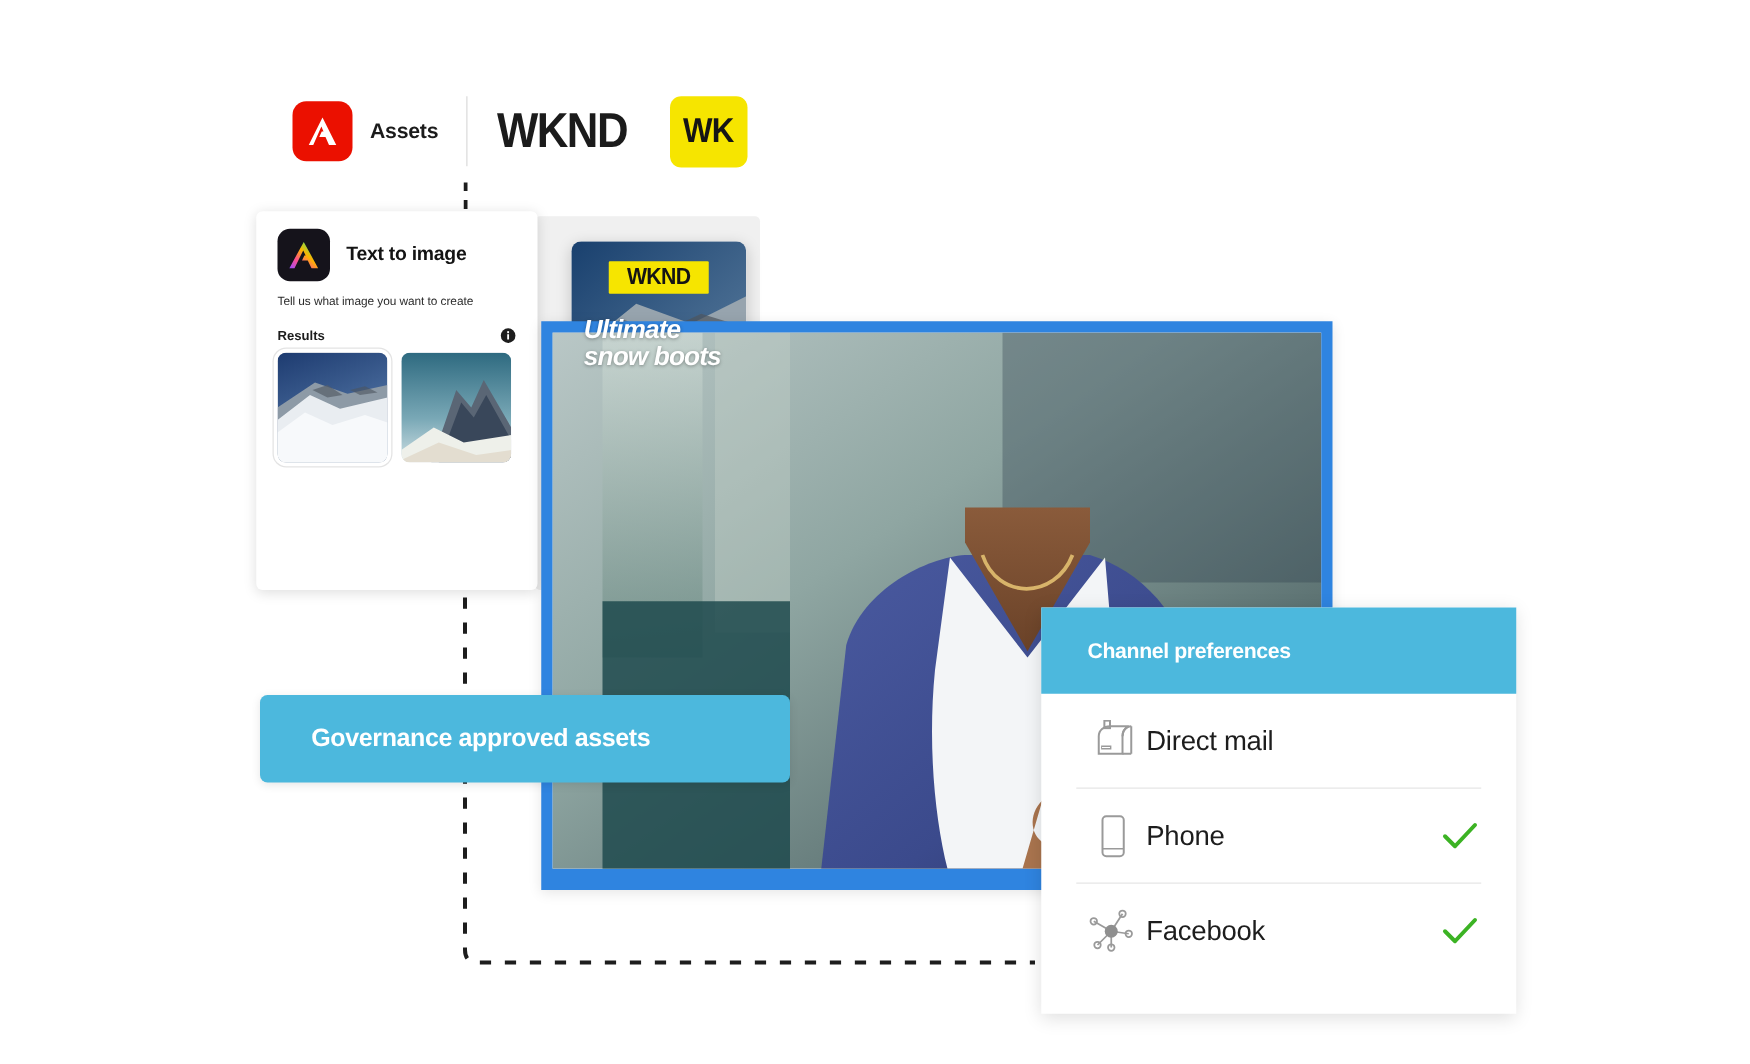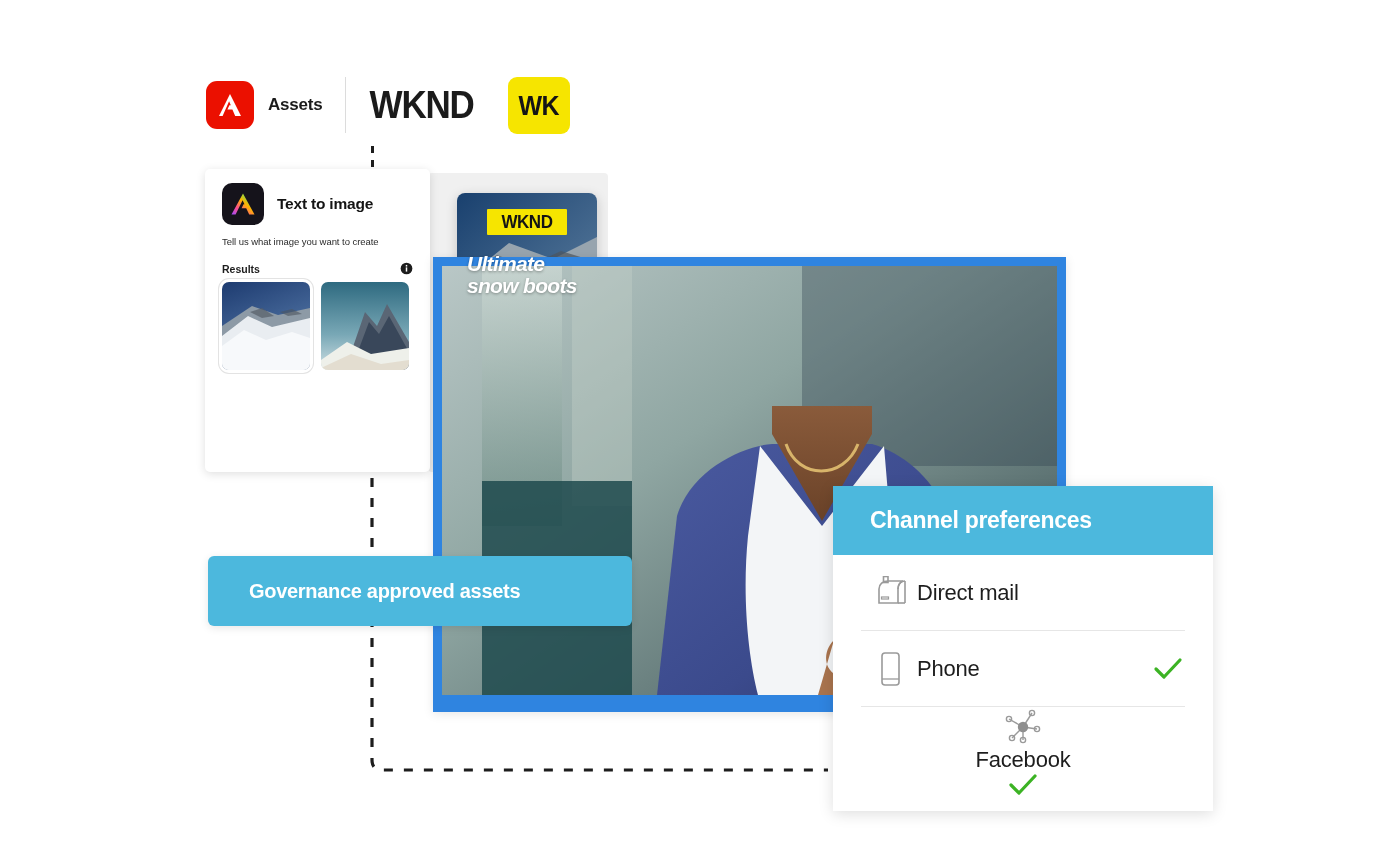--- a/index.html
+++ b/index.html
@@ -16,21 +16,21 @@
   .dash-v-top{
     position:absolute;left:371px;top:146px;width:3px;height:22px;
     background:repeating-linear-gradient(to bottom,#1d1d1d 0 7px,transparent 7px 14px);
   }
   .dash-path{
     position:absolute;left:340px;top:470px;width:520px;height:320px;
     pointer-events:none;
   }
 
   
-  .brandrow{position:absolute;left:206px;top:76px;display:flex;align-items:center;height:58px;}
+  .brandrow{position:absolute;left:234px;top:76px;display:flex;align-items:center;height:58px;}
   .assets-logo{
     width:48px;height:48px;border-radius:11px;background:#eb1000;
     display:flex;align-items:center;justify-content:center;flex:none;
   }
   .assets-label{
     font-size:17px;font-weight:bold;color:#1b1b1b;margin-left:14px;letter-spacing:-0.2px;
   }
   .vdiv{width:1px;height:56px;background:#dcdcdc;margin-left:22px;margin-right:24px;}
   .wknd-word{
     font-size:35px;font-weight:900;color:#1b1b1b;letter-spacing:-1.2px;
@@ -122,27 +122,27 @@
   }
 
   
   .chan{
     position:absolute;left:833px;top:486px;width:380px;height:325px;
     background:#ffffff;box-shadow:0 3px 14px rgba(0,0,0,.13);
   }
   .chan-head{
     height:69px;background:#4cb8dd;display:flex;align-items:center;
   }
-  .chan-head span{color:#ffffff;font-size:23px;font-weight:bold;margin-left:37px;letter-spacing:-0.3px;}
+  .chan-head span{color:#ffffff;font-size:17px;font-weight:bold;margin-left:37px;letter-spacing:-0.3px;}
   .chan-list{padding:0 28px;}
   .chan-row{
     display:flex;align-items:center;height:75px;
     border-bottom:1px solid #e6e6e6;position:relative;
   }
-  .chan-row:last-child{border-bottom:none;flex-direction:column;}
+  .chan-row:last-child{border-bottom:none;}
   .chan-icon{width:56px;flex:none;display:flex;align-items:center;justify-content:center;}
   .chan-label{font-size:22px;color:#1d1d1d;letter-spacing:-0.2px;flex:1;}
   .chan-check{width:34px;flex:none;display:flex;align-items:center;justify-content:center;}
 </style>
 </head>
 <body>
 
 <div class="stage">
 
   <div class="dash-v-top"></div>

